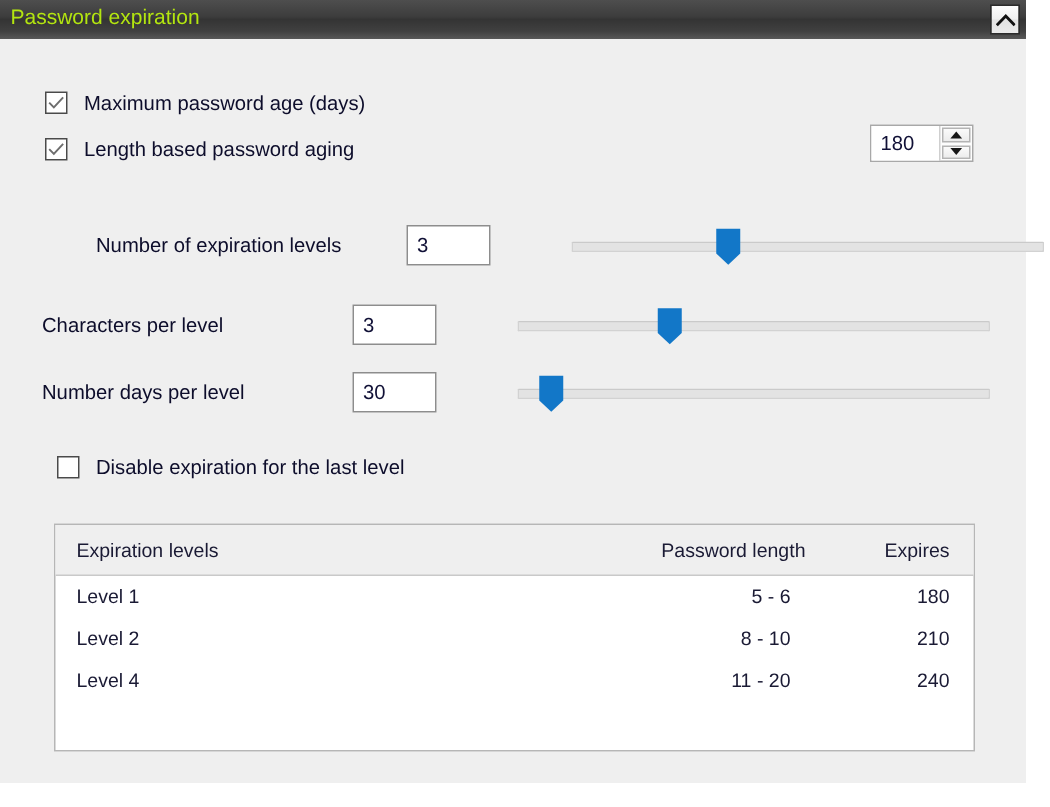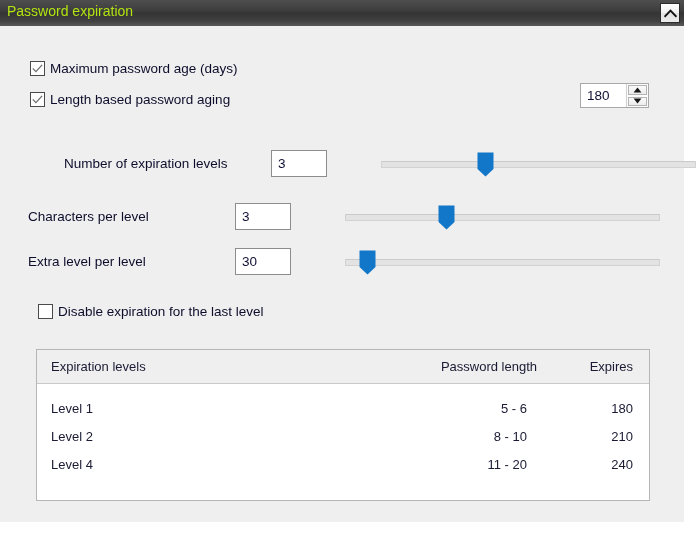--- a/index.html
+++ b/index.html
@@ -89,21 +89,21 @@
     background: #ffffff;
     box-sizing: border-box;
     flex: 0 0 auto;
     display: flex;
     align-items: center;
     justify-content: center;
     cursor: pointer;
   }
   .cbox svg { display: block; }
   .check-label {
-    margin-left: 5px;
+    margin-left: 11px;
     font-size: 13.5px;
     color: #0d0d2b;
     white-space: nowrap;
     user-select: none;
     text-align: center;
   }
 
   
   #spin {
     position: absolute;
@@ -231,21 +231,21 @@
     position: absolute;
     top: 6px;
     font-size: 13px;
     color: #1a1a34;
     white-space: nowrap;
     user-select: none;
   }
   .td-0 { left: 14px; }
   .td-1 { right: 122px; text-align: right; }
   .td-2 { right: 16px; text-align: right; }
-  #table-rows { padding-top: 11px; }
+  #table-rows { }
 </style>
 </head>
 <body>
 
 <div id="panel">
 
   <div id="titlebar">
     <span id="title-text">Password expiration</span>
     <div id="collapse-btn">
       <svg width="13" height="9" viewBox="0 0 13 9">
@@ -306,21 +306,21 @@
       <span class="srow-field">3</span>
       <span class="strack"></span>
       <span class="shandle" style="left:438px;">
         <svg width="17" height="25" viewBox="0 0 17 25">
           <path d="M0.5 0.5 H16.5 V17 L8.5 24.5 L0.5 17 Z" fill="#1277c8"></path>
         </svg>
       </span>
     </div>
 
     <div class="slider-row" style="top:222px;">
-      <span class="srow-label">Extra level per level</span>
+      <span class="srow-label">Number days per level</span>
       <span class="srow-field">30</span>
       <span class="strack"></span>
       <span class="shandle" style="left:359px;">
         <svg width="17" height="25" viewBox="0 0 17 25">
           <path d="M0.5 0.5 H16.5 V17 L8.5 24.5 L0.5 17 Z" fill="#1277c8"></path>
         </svg>
       </span>
     </div>
 
     <div class="check-row" style="left:38px; top:276px;">

